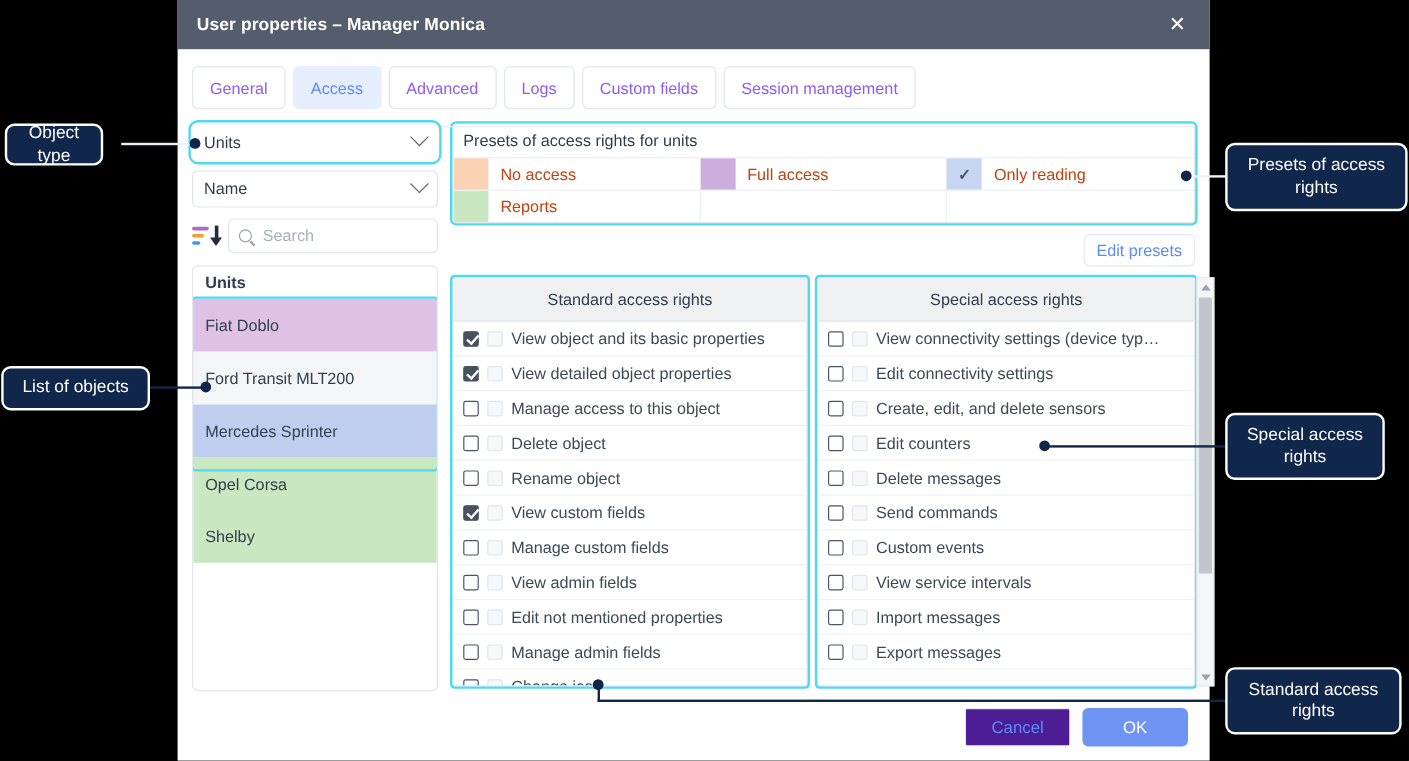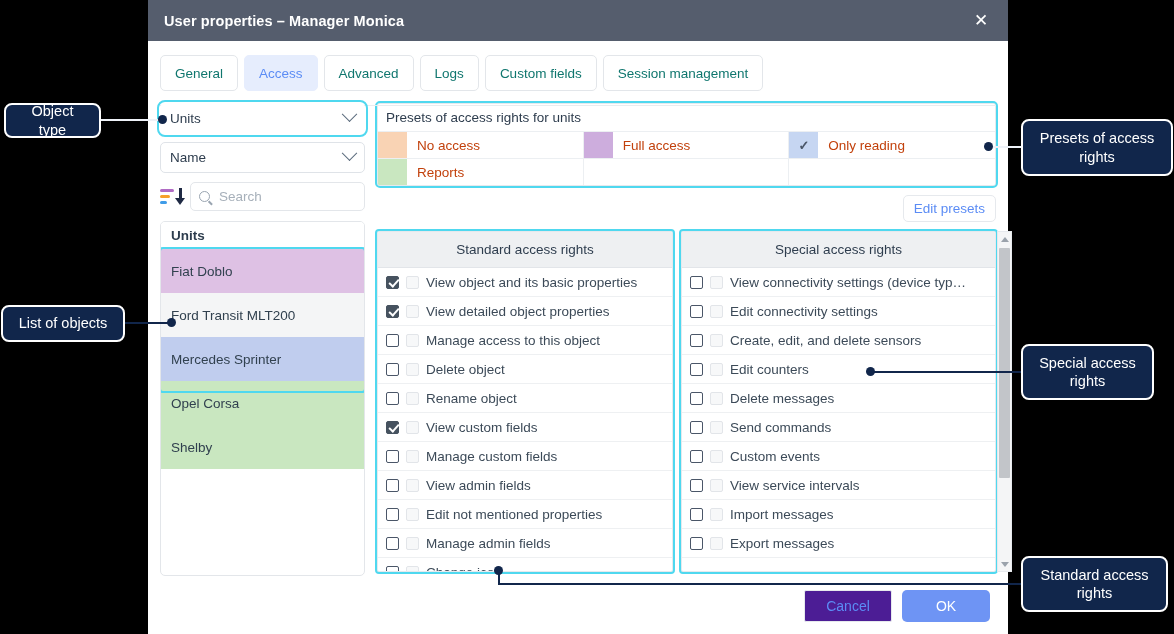--- a/index.html
+++ b/index.html
@@ -33,21 +33,21 @@
 
   .body { flex: 1 1 auto; position: relative; padding: 0; }
 
   
   .tabbar {
     display: flex; gap: 6px; padding: 14px 0 0 12px;
   }
   .tab {
     height: 36px; padding: 0 14px; display: flex; align-items: center;
     border: 1px solid #e3e6ea; border-radius: 5px; background: #ffffff;
-    font-size: 13.5px; color: #0f766e; cursor: pointer; white-space: nowrap;
+    font-size: 13.5px; color: #8b5cf6; cursor: pointer; white-space: nowrap;
   }
   .tab.active { background: #e6edfd; border-color: #e6edfd; color: #5b8cf5; }
   .tabline {
     position: absolute; left: 12px; right: 12px; top: 64px; height: 1px; background: #e9ecef;
   }
 
   
   .content { display: flex; padding: 12px 12px 0 12px; gap: 12px; }
 
   
@@ -467,21 +467,21 @@
       </div>
 
       <div class="footer">
         <div class="btn-cancel">Cancel</div>
         <div class="btn-ok">OK</div>
       </div>
 
     </div>
   </div>
 
-  <div class="callout" style="left:4px; top:103px; width:97px; height:35px;">Object type</div>
+  <div class="callout" style="left:4px; top:103px; width:82px; height:35px;">Object type</div>
   <div class="lead leadline-h lead-white" style="left:101px; top:119px; width:62px;"></div>
   <div class="dot" style="left:158px; top:115px;"></div>
 
   <div class="callout" style="left:1px; top:305px; width:124px; height:37px;">List of objects</div>
   <div class="lead leadline-h" style="left:125px; top:322px; width:46px;"></div>
   <div class="dot" style="left:167px; top:318px;"></div>
 
   <div class="callout" style="left:1021px; top:119px; width:152px; height:57px;">Presets of access rights</div>
   <div class="lead leadline-h lead-white" style="left:988px; top:146px; width:35px;"></div>
   <div class="dot" style="left:984px; top:142px;"></div>

